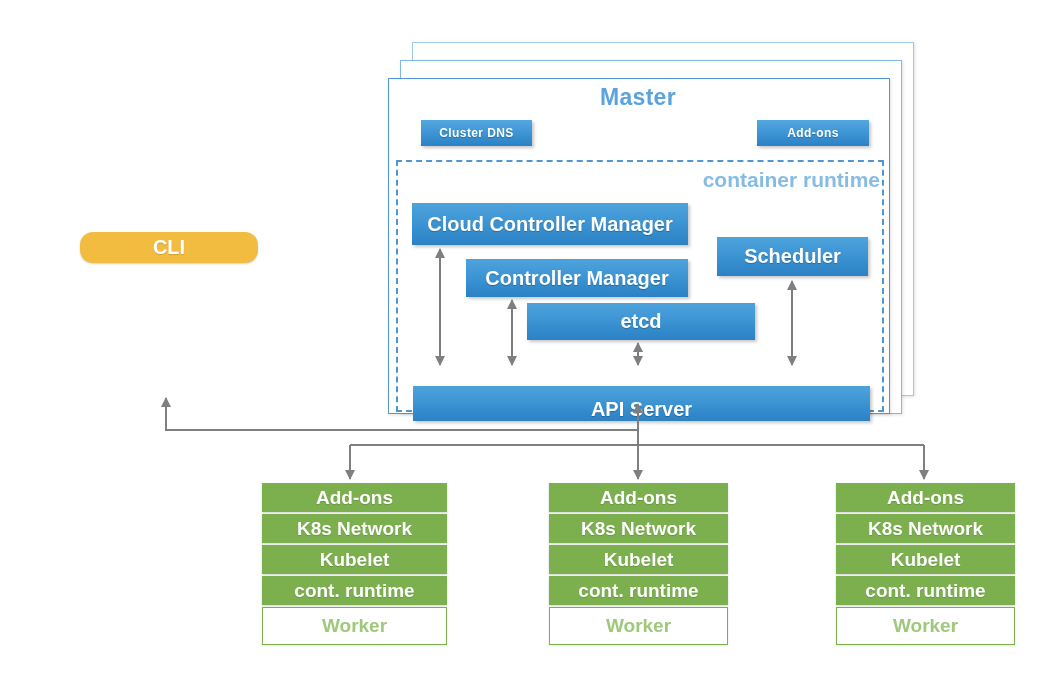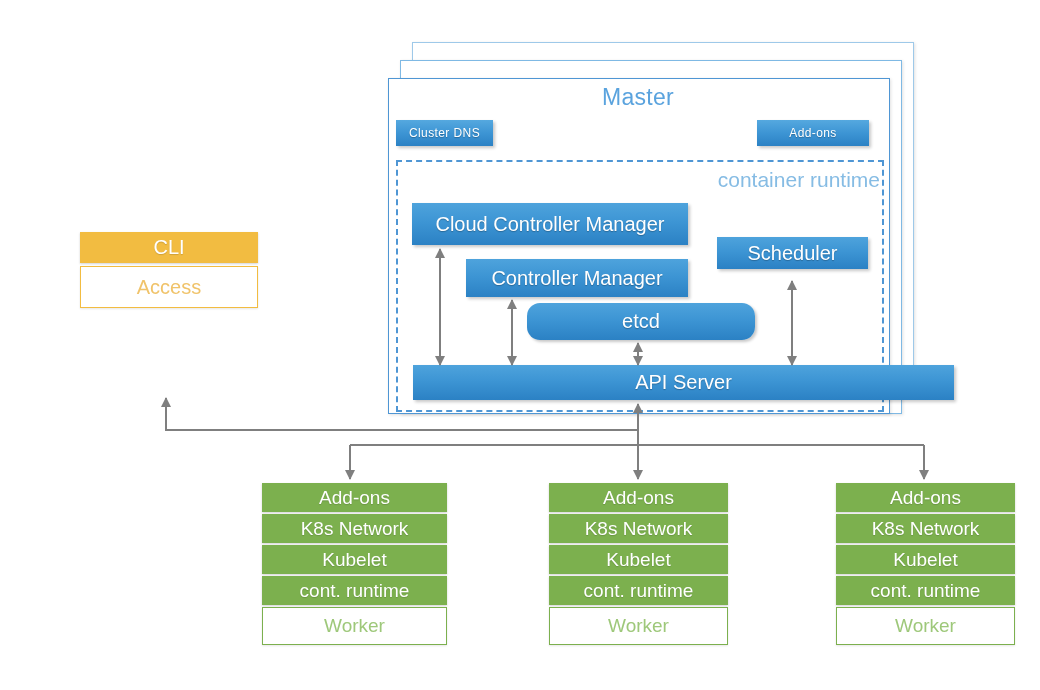--- a/index.html
+++ b/index.html
@@ -1,17 +1,17 @@
 <!DOCTYPE html>
 <html><head>
 <meta charset="utf-8">
 <style>
   html,body{margin:0;padding:0;background:#ffffff;}
   body{width:1040px;height:690px;font-family:"Liberation Sans",sans-serif;}
-  #stage{position:relative;width:1040px;height:690px;overflow:hidden;background:#fff;}
+  #stage{position:relative;width:1040px;height:690px;overflow:hidden;background:#fff;font-weight:bold;}
 
   
   .master-card{
     position:absolute;background:#ffffff;
     border:1px solid #6aaee0;
     box-shadow:1px 1px 3px rgba(0,0,0,.12);
   }
   .master-card.back2{left:412px;top:42px;width:500px;height:352px;border-color:#9ec9e9;}
   .master-card.back1{left:400px;top:60px;width:500px;height:352px;border-color:#7fb9e4;}
   .master-card.front{left:388px;top:78px;width:500px;height:334px;border-color:#4f96d4;}
@@ -51,20 +51,21 @@
   }
 
   
   .access-stack{position:absolute;left:80px;top:232px;width:178px;}
   .access-row{
     height:31px;background:#f2bc41;color:#ffffff;
     display:flex;align-items:center;justify-content:center;
     font-size:20px;margin-bottom:3px;
     box-shadow:0 1px 2px rgba(0,0,0,.18);
     text-shadow:0 1px 1px rgba(0,0,0,.15);
+    border-radius:13px;
   }
   .access-foot{
     height:40px;background:#ffffff;border:1px solid #f2bc41;
     display:flex;align-items:center;justify-content:center;
     color:#f0c36a;font-size:20px;
     text-shadow:0 1px 1px rgba(255,255,255,.9);
     box-shadow:0 1px 2px rgba(0,0,0,.1);
   }
 
   
@@ -94,56 +95,53 @@
 <body>
 
 <div id="stage">
 
   <div class="master-card back2"></div>
   <div class="master-card back1"></div>
   <div class="master-card front"></div>
 
   <div class="master-title">Master</div>
 
-  <div class="badge" style="left:396px;top:120px;width:97px;height:26px;">
+  <div class="badge" style="left:421px;top:120px;width:111px;height:26px;">
     <span>Cluster DNS</span>
   </div>
   <div class="badge" style="left:757px;top:120px;width:112px;height:26px;">
     <span>Add-ons</span>
   </div>
 
   <div class="runtime-box"></div>
   <div class="runtime-title">container runtime</div>
 
   <div class="bluebox" style="left:412px;top:203px;width:276px;height:42px;">
     <span>Cloud Controller Manager</span>
   </div>
 
   <div class="bluebox" style="left:466px;top:259px;width:222px;height:38px;">
     <span>Controller Manager</span>
   </div>
 
-  <div class="bluebox" style="left:717px;top:237px;width:151px;height:32px;">
+  <div class="bluebox" style="left:717px;top:237px;width:151px;height:39px;">
     <span>Scheduler</span>
   </div>
 
-  <div class="bluebox" style="left:527px;top:303px;width:228px;height:37px;border-radius:13px;">
+  <div class="bluebox" style="left:527px;top:303px;width:228px;height:37px;">
     <span>etcd</span>
   </div>
 
-  <div class="bluebox" style="left:413px;top:365px;width:541px;height:35px;">
+  <div class="bluebox" style="left:413px;top:386px;width:457px;height:35px;align-items:flex-end;">
     <span>API Server</span>
   </div>
 
   <div class="access-stack">
     <div class="access-row">
       <span>CLI</span>
-    </div>
-    <div class="access-foot">
-      <span>Access</span>
     </div>
   </div>
 
   <div class="worker w1">
     <div class="worker-row">
       <span>Add-ons</span>
     </div>
     <div class="worker-row">
       <span>K8s Network</span>
     </div>

